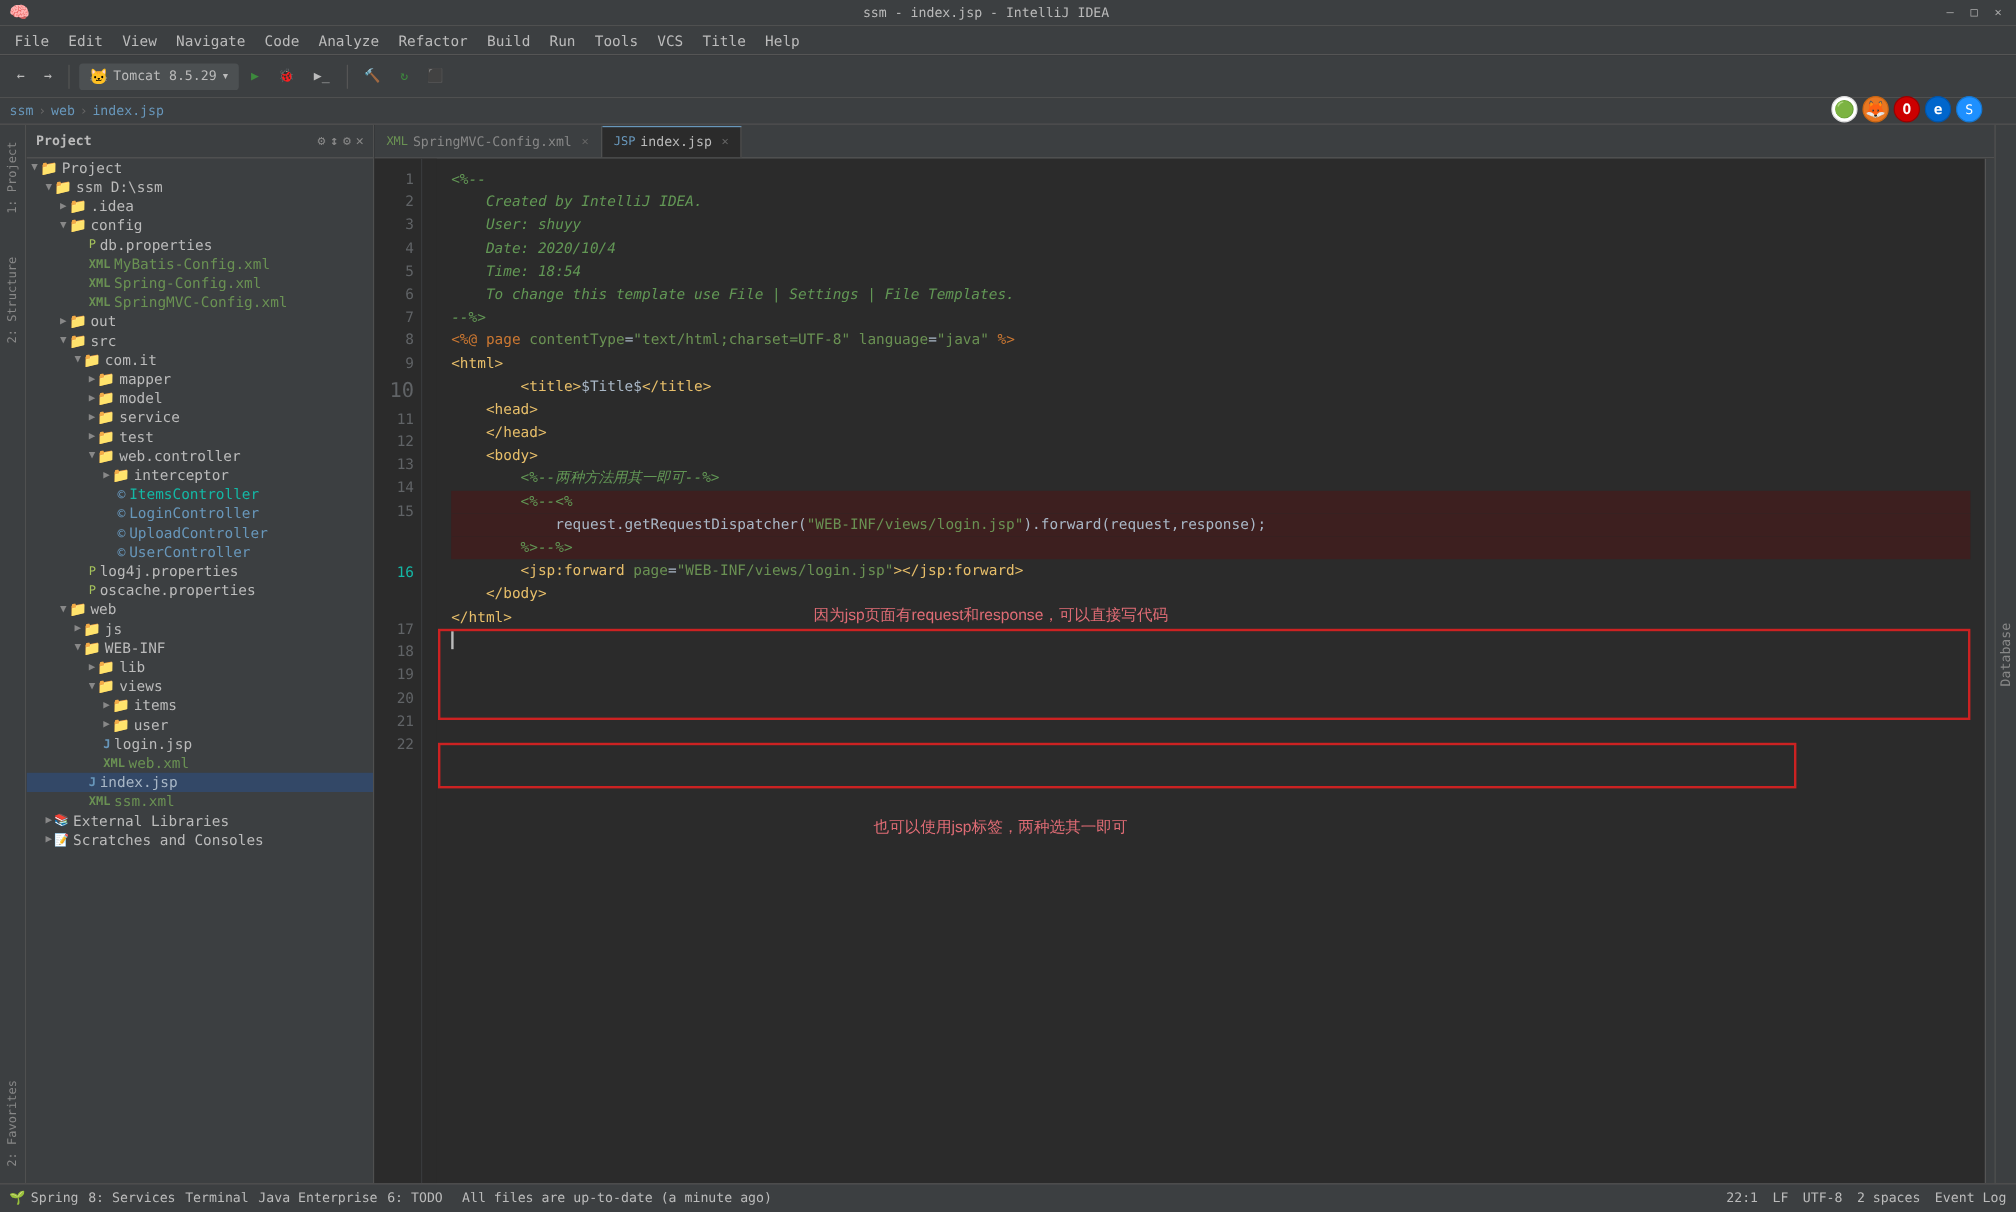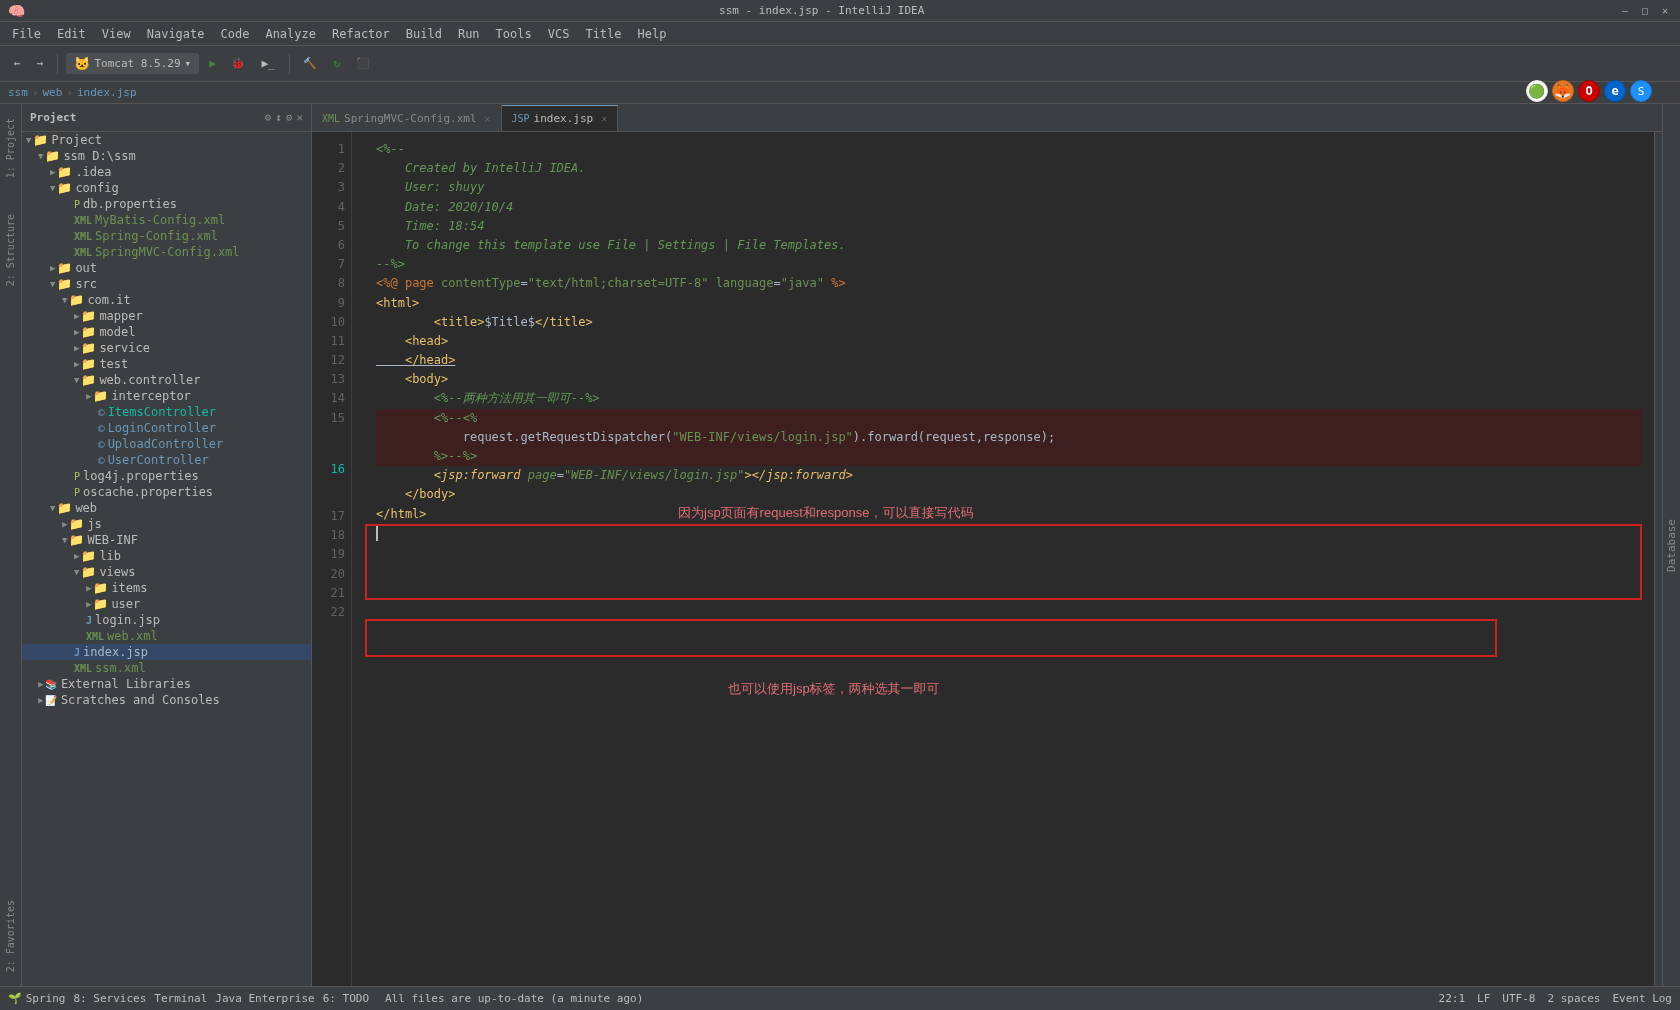--- a/index.html
+++ b/index.html
@@ -578,21 +578,21 @@
       <div id="line-numbers">
       <div style="line-height: 1.6; min-height: 19.2px; font-size: 12px; color: rgb(96, 99, 102);">1</div>
           <div style="line-height: 1.6; min-height: 19.2px; font-size: 12px; color: rgb(96, 99, 102);">2</div>
           <div style="line-height: 1.6; min-height: 19.2px; font-size: 12px; color: rgb(96, 99, 102);">3</div>
           <div style="line-height: 1.6; min-height: 19.2px; font-size: 12px; color: rgb(96, 99, 102);">4</div>
           <div style="line-height: 1.6; min-height: 19.2px; font-size: 12px; color: rgb(96, 99, 102);">5</div>
           <div style="line-height: 1.6; min-height: 19.2px; font-size: 12px; color: rgb(96, 99, 102);">6</div>
           <div style="line-height: 1.6; min-height: 19.2px; font-size: 12px; color: rgb(96, 99, 102);">7</div>
           <div style="line-height: 1.6; min-height: 19.2px; font-size: 12px; color: rgb(96, 99, 102);">8</div>
           <div style="line-height: 1.6; min-height: 19.2px; font-size: 12px; color: rgb(96, 99, 102);">9</div>
-          <div style="line-height: 1.6; min-height: 19.2px; font-size: 12px; color: rgb(96, 99, 102); text-align: right;">10</div>
+          <div style="line-height: 1.6; min-height: 19.2px; font-size: 17px; color: rgb(96, 99, 102); text-align: right;">10</div>
           <div style="line-height: 1.6; min-height: 19.2px; font-size: 12px; color: rgb(96, 99, 102);">11</div>
           <div style="line-height: 1.6; min-height: 19.2px; font-size: 12px; color: rgb(96, 99, 102);">12</div>
           <div style="line-height: 1.6; min-height: 19.2px; font-size: 12px; color: rgb(96, 99, 102);">13</div>
           <div style="line-height: 1.6; min-height: 19.2px; font-size: 12px; color: rgb(96, 99, 102);">14</div>
           <div style="line-height: 1.6; min-height: 19.2px; font-size: 12px; color: rgb(96, 99, 102);">15</div>
           <div style="line-height: 1.6; min-height: 19.2px; font-size: 12px; color: #14b8a6; margin-top: 32px;">16</div>
           <div style="line-height: 1.6; min-height: 19.2px; font-size: 12px; color: rgb(96, 99, 102); margin-top: 28px;">17</div>
           <div style="line-height: 1.6; min-height: 19.2px; font-size: 12px; color: rgb(96, 99, 102);">18</div>
           <div style="line-height: 1.6; min-height: 19.2px; font-size: 12px; color: rgb(96, 99, 102);">19</div>
           <div style="line-height: 1.6; min-height: 19.2px; font-size: 12px; color: rgb(96, 99, 102);">20</div>
@@ -608,27 +608,27 @@
           <div style="line-height: 1.6; min-height: 19.2px; font-size: 12px; white-space: pre; font-family: Consolas, Monaco, monospace;"><span class="comment">    Created by IntelliJ IDEA.</span></div>
           <div style="line-height: 1.6; min-height: 19.2px; font-size: 12px; white-space: pre; font-family: Consolas, Monaco, monospace;"><span class="comment">    User: shuyy</span></div>
           <div style="line-height: 1.6; min-height: 19.2px; font-size: 12px; white-space: pre; font-family: Consolas, Monaco, monospace;"><span class="comment">    Date: 2020/10/4</span></div>
           <div style="line-height: 1.6; min-height: 19.2px; font-size: 12px; white-space: pre; font-family: Consolas, Monaco, monospace;"><span class="comment">    Time: 18:54</span></div>
           <div style="line-height: 1.6; min-height: 19.2px; font-size: 12px; white-space: pre; font-family: Consolas, Monaco, monospace;"><span class="comment">    To change this template use File | Settings | File Templates.</span></div>
           <div style="line-height: 1.6; min-height: 19.2px; font-size: 12px; white-space: pre; font-family: Consolas, Monaco, monospace;"><span class="comment">--%&gt;</span></div>
           <div style="line-height: 1.6; min-height: 19.2px; font-size: 12px; white-space: pre; font-family: Consolas, Monaco, monospace;"><span class="kw">&lt;%@</span> <span class="kw">page</span> <span class="attr">contentType</span>=<span class="val">"text/html;charset=UTF-8"</span> <span class="attr">language</span>=<span class="val">"java"</span> <span class="kw">%&gt;</span></div>
           <div style="line-height: 1.6; min-height: 19.2px; font-size: 12px; white-space: pre; font-family: Consolas, Monaco, monospace;"><span class="tag">&lt;html&gt;</span></div>
           <div style="line-height: 1.6; min-height: 19.2px; font-size: 12px; white-space: pre; font-family: Consolas, Monaco, monospace;">        <span class="tag">&lt;title&gt;</span><span class="text">$Title$</span><span class="tag">&lt;/title&gt;</span></div>
           <div style="line-height: 1.6; min-height: 19.2px; font-size: 12px; white-space: pre; font-family: Consolas, Monaco, monospace;">    <span class="tag">&lt;head&gt;</span></div>
-          <div style="line-height: 1.6; min-height: 19.2px; font-size: 12px; white-space: pre; font-family: Consolas, Monaco, monospace; text-decoration: underline;">    <span class="tag">&lt;/head&gt;</span></div>
+          <div style="line-height: 1.6; min-height: 19.2px; font-size: 12px; white-space: pre; font-family: Consolas, Monaco, monospace;">    <span class="tag">&lt;/head&gt;</span></div>
           <div style="line-height: 1.6; min-height: 19.2px; font-size: 12px; white-space: pre; font-family: Consolas, Monaco, monospace;">    <span class="tag">&lt;body&gt;</span></div>
           <div style="line-height: 1.6; min-height: 19.2px; font-size: 12px; white-space: pre; font-family: Consolas, Monaco, monospace;">        <span class="comment">&lt;%--两种方法用其一即可--%&gt;</span></div>
           <div style="line-height: 1.6; min-height: 19.2px; font-size: 12px; white-space: pre; font-family: Consolas, Monaco, monospace; background: rgb(61, 31, 31);">        <span class="comment">&lt;%--&lt;%</span></div>
           <div style="line-height: 1.6; min-height: 19.2px; font-size: 12px; white-space: pre; font-family: Consolas, Monaco, monospace; background: rgb(61, 31, 31);">            <span class="text">request.getRequestDispatcher(<span class="val">"WEB-INF/views/login.jsp"</span>).forward(request,response);</span></div>
           <div style="line-height: 1.6; min-height: 19.2px; font-size: 12px; white-space: pre; font-family: Consolas, Monaco, monospace; background: rgb(61, 31, 31);">        <span class="comment">%&gt;--%&gt;</span></div>
-          <div style="line-height: 1.6; min-height: 19.2px; font-size: 12px; white-space: pre; font-family: Consolas, Monaco, monospace; font-style: italic;">        <span class="tag">&lt;jsp:forward</span> <span class="attr">page</span>=<span class="val">"WEB-INF/views/login.jsp"</span><span class="tag">&gt;&lt;/jsp:forward&gt;</span></div>
+          <div style="line-height: 1.6; min-height: 19.2px; font-size: 12px; white-space: pre; font-family: Consolas, Monaco, monospace;">        <span class="tag">&lt;jsp:forward</span> <span class="attr">page</span>=<span class="val">"WEB-INF/views/login.jsp"</span><span class="tag">&gt;&lt;/jsp:forward&gt;</span></div>
           <div style="line-height: 1.6; min-height: 19.2px; font-size: 12px; white-space: pre; font-family: Consolas, Monaco, monospace;">    <span class="tag">&lt;/body&gt;</span></div>
           <div style="line-height: 1.6; min-height: 19.2px; font-size: 12px; white-space: pre; font-family: Consolas, Monaco, monospace;"><span class="tag">&lt;/html&gt;</span></div>
           <div style="line-height: 1.6; min-height: 19.2px; font-size: 12px; white-space: pre; font-family: Consolas, Monaco, monospace;"><span style="border-left: 2px solid rgb(187, 187, 187); height: 15px; display: inline-block; vertical-align: middle;"></span></div>
         </div>
 
       <div class="scrollbar-v"></div>
 
       <div class="annotation" style="left:330px;top:372px;font-size:13px;color:#e06c75;font-family:'Microsoft YaHei',sans-serif;">
         因为jsp页面有request和response，可以直接写代码
       </div>

